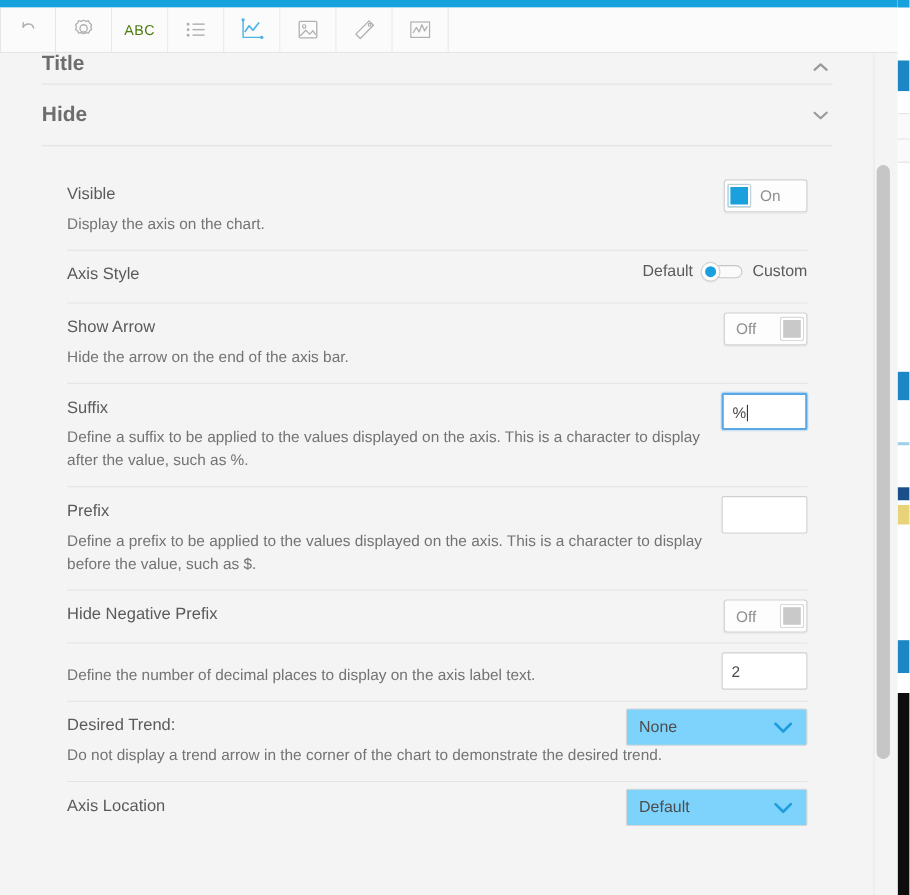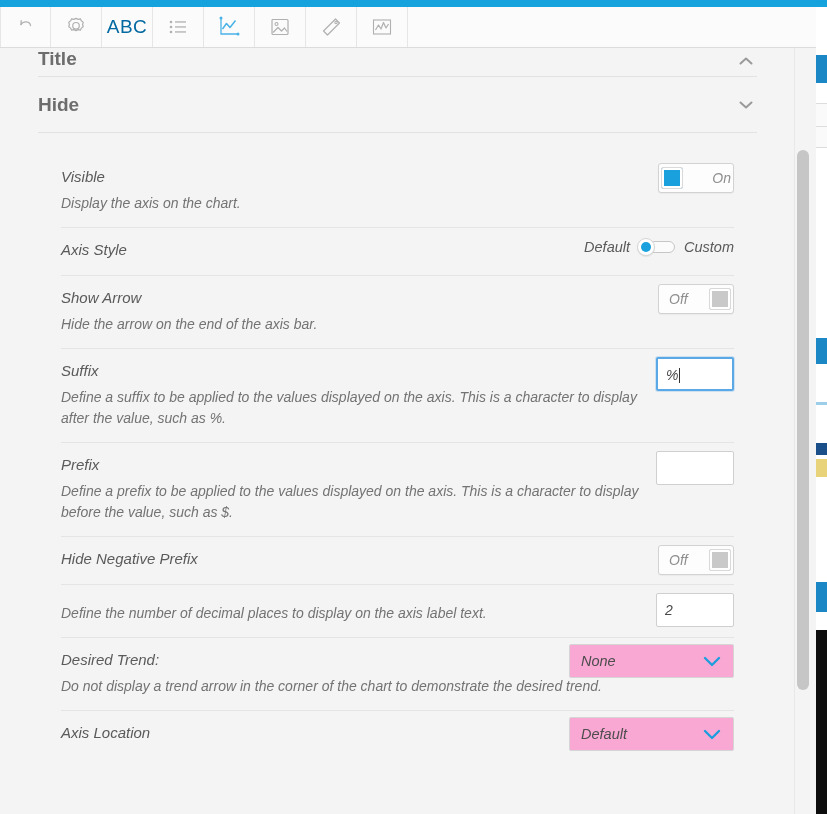--- a/index.html
+++ b/index.html
@@ -48,23 +48,23 @@
     display: flex;
     align-items: center;
     justify-content: center;
     border-right: 1px solid #e6e6e6;
     box-sizing: border-box;
     background: #fbfbfb;
   }
   .tb-btn:first-child { border-left: 1px solid #e6e6e6; }
   .tb-btn svg { display: block; }
   .tb-label {
-    font-size: 19px;
+    font-size: 13px;
     letter-spacing: 0.5px;
-    color: #0369a1;
+    color: #4d7c0f;
     font-family: "Liberation Sans", sans-serif;
   }
   .tb-rest {
     flex: 1;
     background: #fbfbfb;
   }
 
   
   .panel {
     position: absolute;
@@ -102,21 +102,20 @@
     width: 22px;
     height: 22px;
     display: flex;
     align-items: center;
     justify-content: center;
   }
   .section-head.first .section-chevron { top: 2px; transform: none; }
 
   .rows {
     padding-top: 22px;
-    font-style: italic;
   }
 
   .row {
     position: relative;
     margin: 0 61px 0 61px;
     min-height: 48px;
     padding: 12px 0 13px 0;
     border-bottom: 1px solid #e4e4e4;
     box-sizing: border-box;
   }
@@ -169,21 +168,21 @@
     background: #c9c9c9;
     border: 1px solid #d9d9d9;
     box-shadow: inset 0 0 0 2px #ffffff;
   }
   .toggle .tg-text {
     flex: 1;
     text-align: center;
     font-size: 14px;
     color: #8e8e8e;
   }
-  .toggle.on .tg-text { text-align: right; padding-left: 8px; }
+  .toggle.on .tg-text { text-align: left; padding-left: 8px; }
   .toggle.off .tg-text { text-align: left; padding-left: 8px; }
 
   
   .switch-wrap {
     display: inline-flex;
     align-items: center;
     gap: 7px;
     font-size: 14.5px;
     color: #5a5a5a;
   }
@@ -252,21 +251,21 @@
     vertical-align: -3px;
     margin-left: 1px;
   }
 
   
   .select {
     width: 165px;
     height: 34px;
     box-sizing: border-box;
     border: 1px solid #d5d5d5;
-    background: #f9a8d4;
+    background: #7dd3fc;
     border-radius: 2px;
     display: flex;
     align-items: center;
     justify-content: space-between;
     padding: 0 10px 0 11px;
   }
   .select .sel-val {
     font-size: 14.5px;
     color: #4d4d4d;
   }

